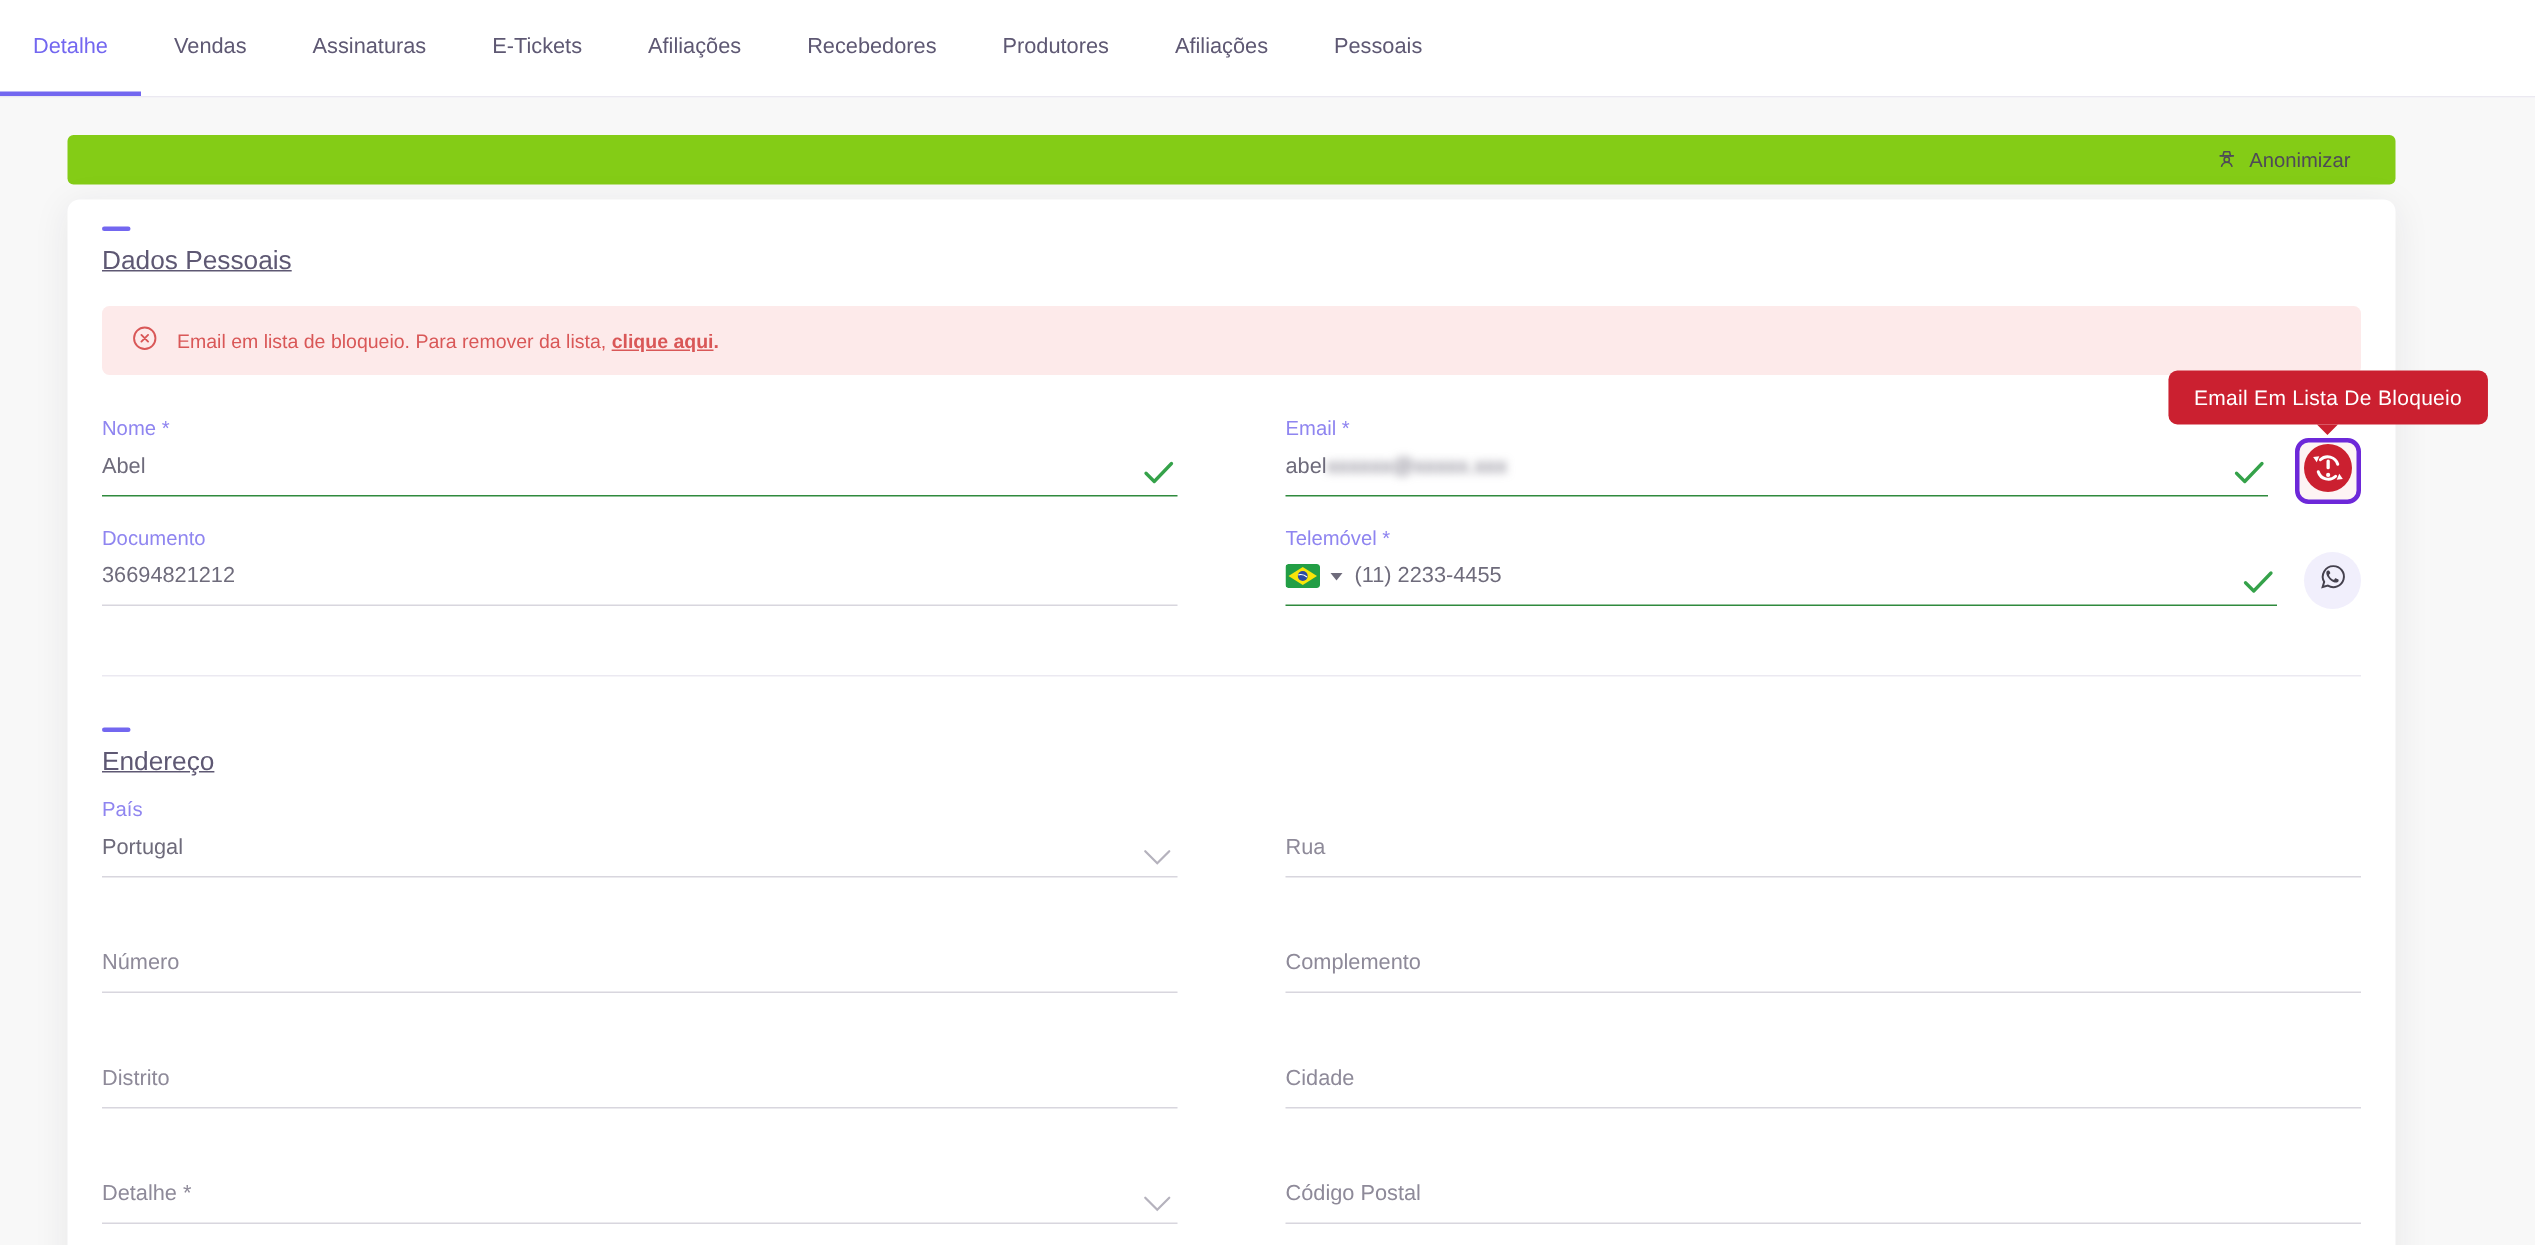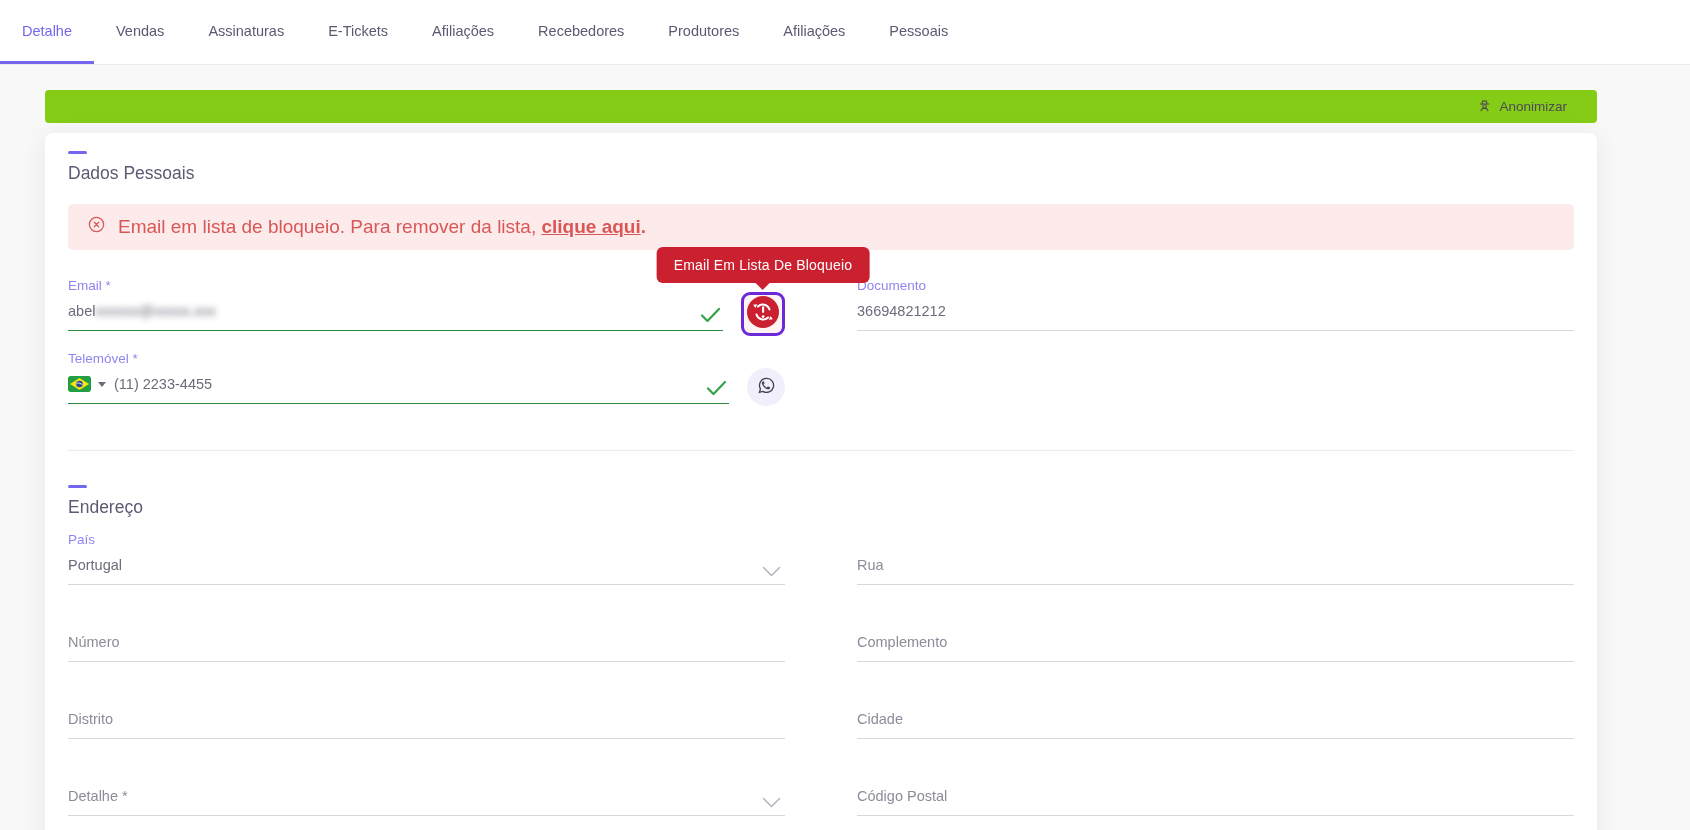--- a/index.html
+++ b/index.html
@@ -49,42 +49,42 @@
   
   .card {
     margin-top:10px;
     background:#fff;
     border-radius:8px;
     box-shadow:0 4px 24px rgba(34,41,47,.08);
     padding:18px 23px 60px;
     min-height:700px;
   }
   .sec-dash { width:19px; height:3px; background:#7367f0; border-radius:3px; margin-bottom:9px; }
-  .sec-title { font-size:17.5px; font-weight:500; color:#5e5873; }
+  .sec-title { font-size:17.5px; font-weight:500; color:#5e5873;text-decoration:underline; }
   .card-head { display:flex; justify-content:space-between; align-items:center; }
 
   .badge-saldo {
     height:36px; border-radius:18px;
     background:#eceafc;
     display:flex; align-items:center; gap:8px;
     padding:0 16px;
     cursor:pointer;
   }
   .badge-saldo .lbl { color:#7367f0; font-weight:bold; font-size:13.5px; letter-spacing:.4px; }
   .badge-saldo .val { color:#5e5873; font-weight:bold; font-size:14px; margin-left:6px; }
 
   
   .alert {
     margin-top:20px;
     background:#fdeaea;
     border-radius:5px;
     height:46px;
     display:flex; align-items:center; gap:12px;
     padding:0 19px;
-    font-size:19px;
+    font-size:13px;
     color:#d95757;
   }
   .alert .lnk { font-weight:bold; text-decoration:underline; cursor:pointer; }
   .alert .sfx { font-weight:bold; }
 
   
   .grid {
     display:grid;
     grid-template-columns:1fr 1fr;
     column-gap:72px;
@@ -222,20 +222,29 @@
         </svg>
       </span>
       <span>
         <span>Email em lista de bloqueio. Para remover da lista,</span>
         <span class="lnk">clique aqui</span><span class="sfx">.</span>
       </span>
     </div>
 
     <div class="grid">
 
+      <div class="field valid">
+        <div class="flabel">Nome *</div>
+        <input class="finput" value="Abel" style="">
+        <span class="check">
+          <svg width="21" height="16" viewBox="0 0 21 16">
+              <path d="M2 8.5l5.5 5.5L19 2" stroke="#35a24a" stroke-width="2.2" fill="none" stroke-linecap="round" stroke-linejoin="round"></path>
+            </svg>
+        </span>
+      </div>
 
       <div class="row-icon">
         <div class="field valid">
           <div class="flabel">Email *</div>
           <div class="fvalue" style="gap:0;">
             <span>abel</span>
             <span class="redacted">xxxxxx@xxxxx.xxx</span>
           </div>
           <span class="check">
             <svg width="21" height="16" viewBox="0 0 21 16">

